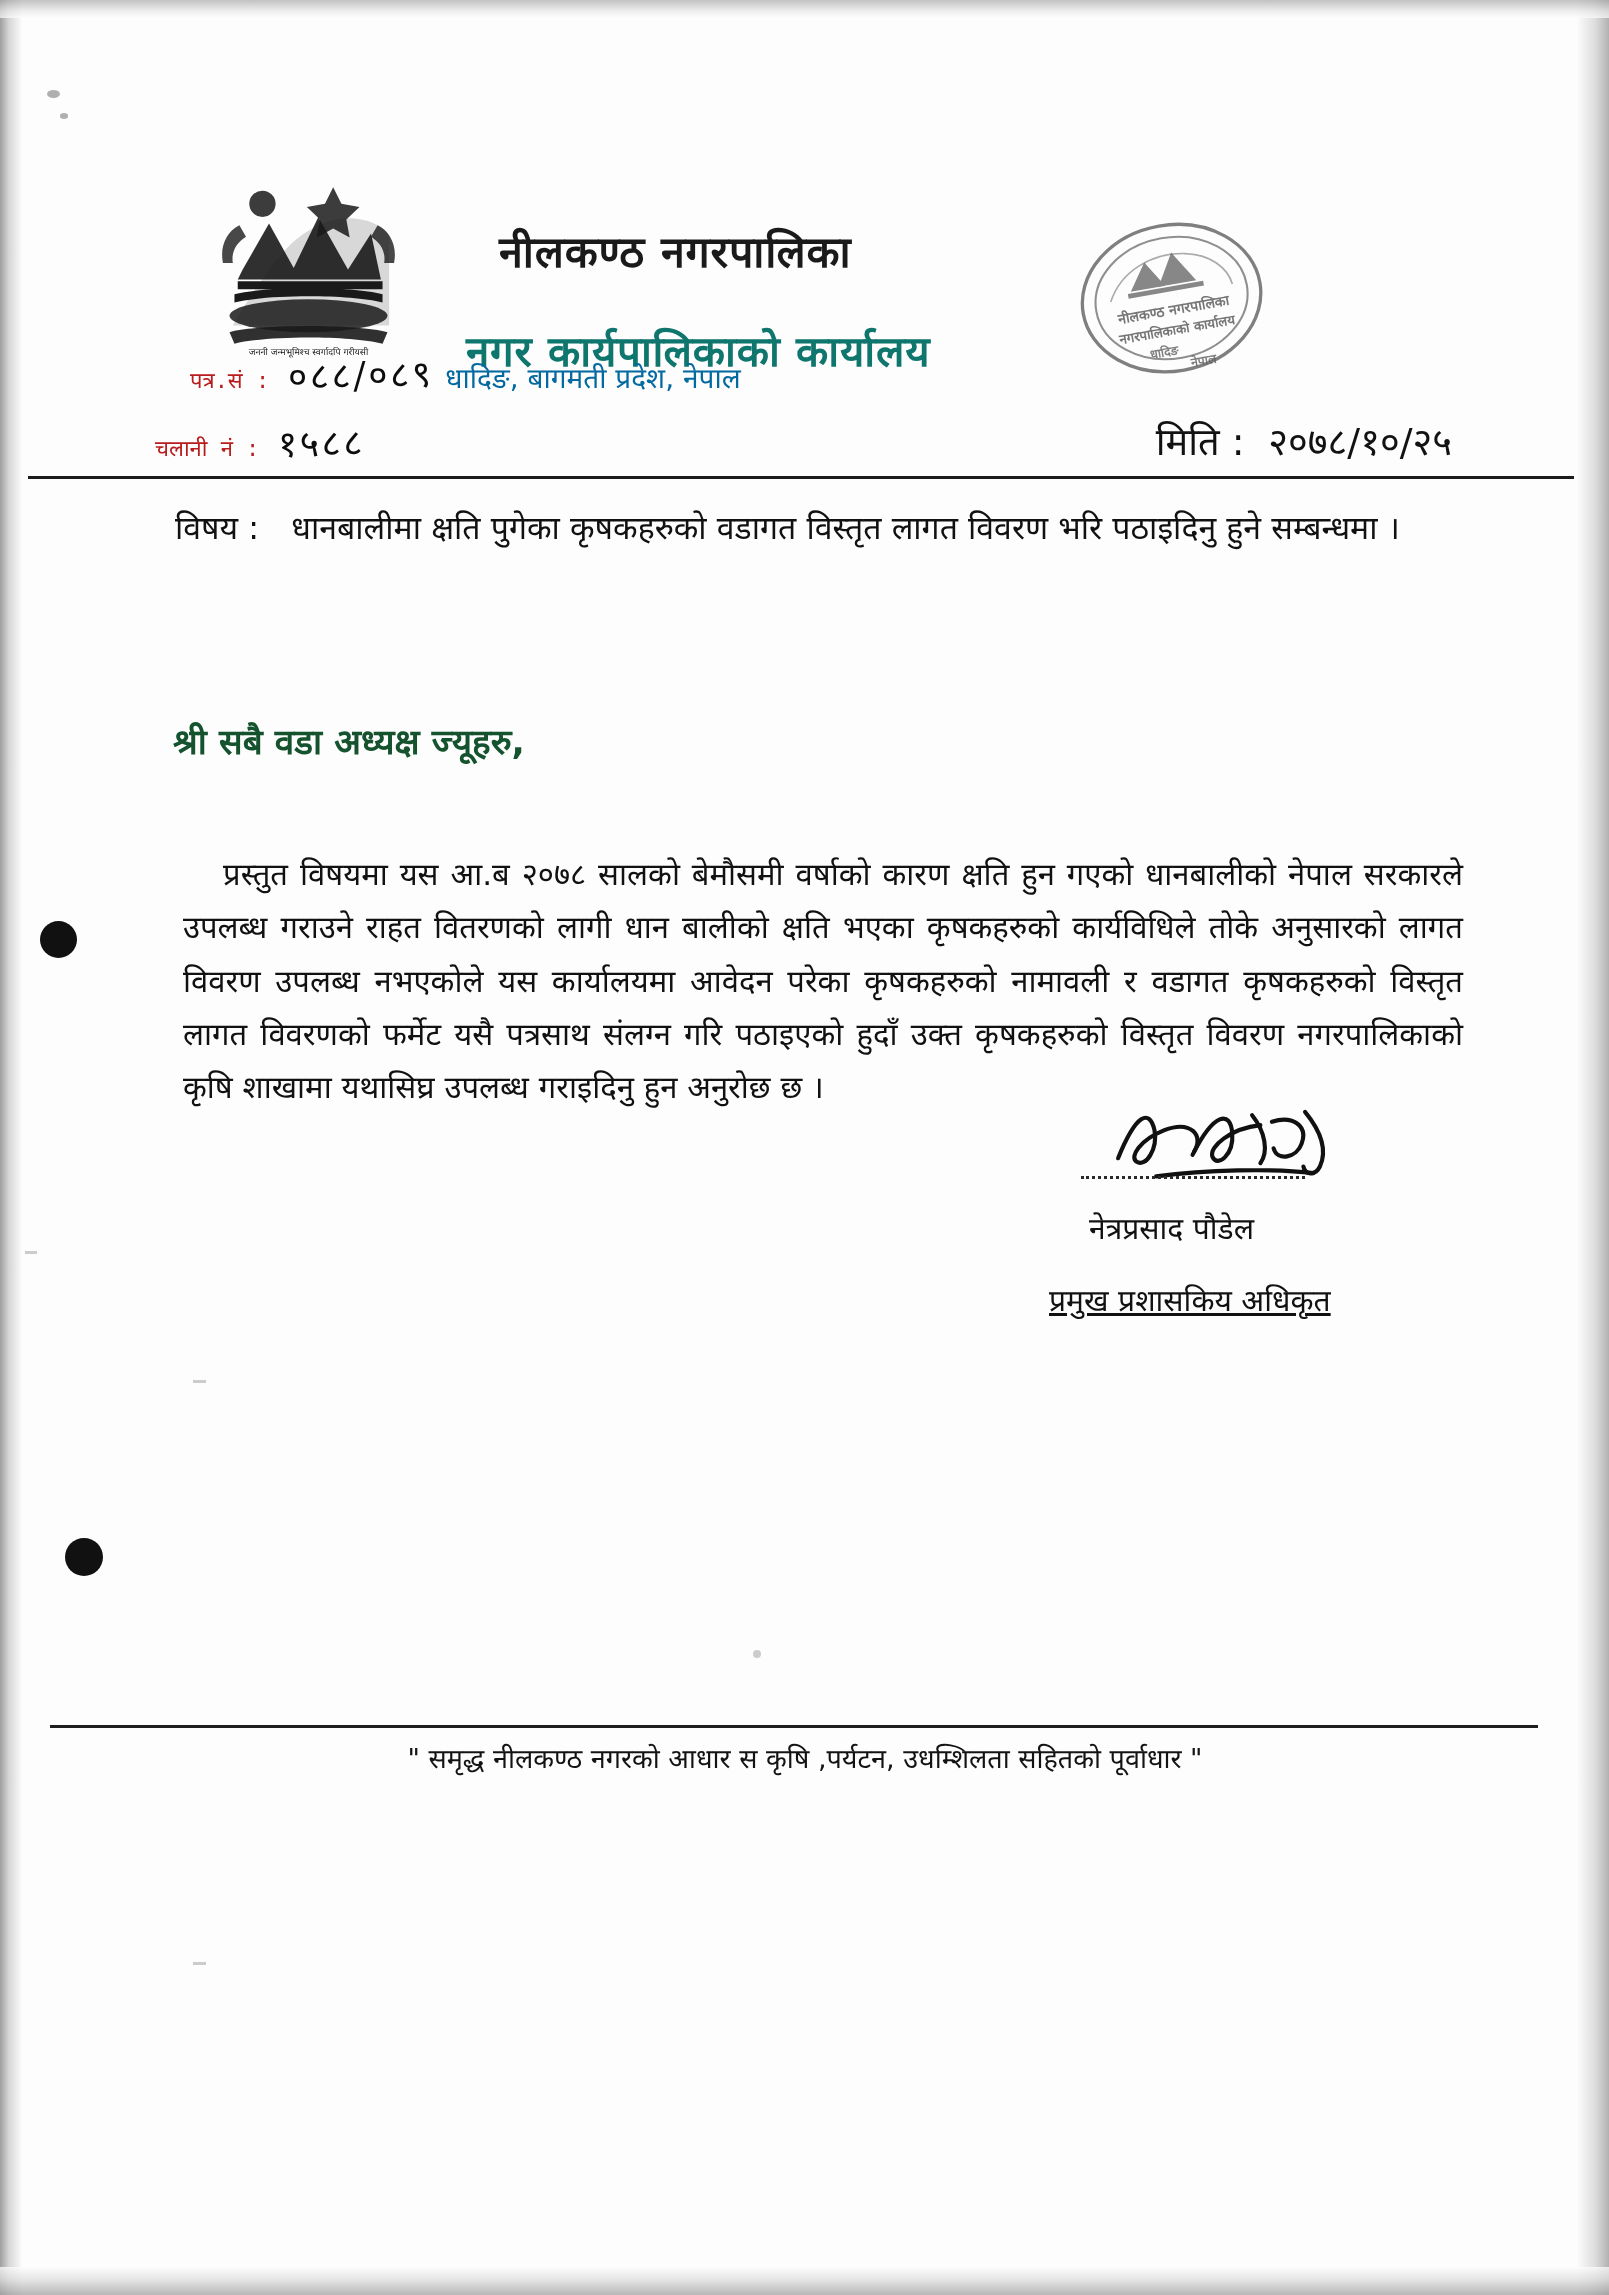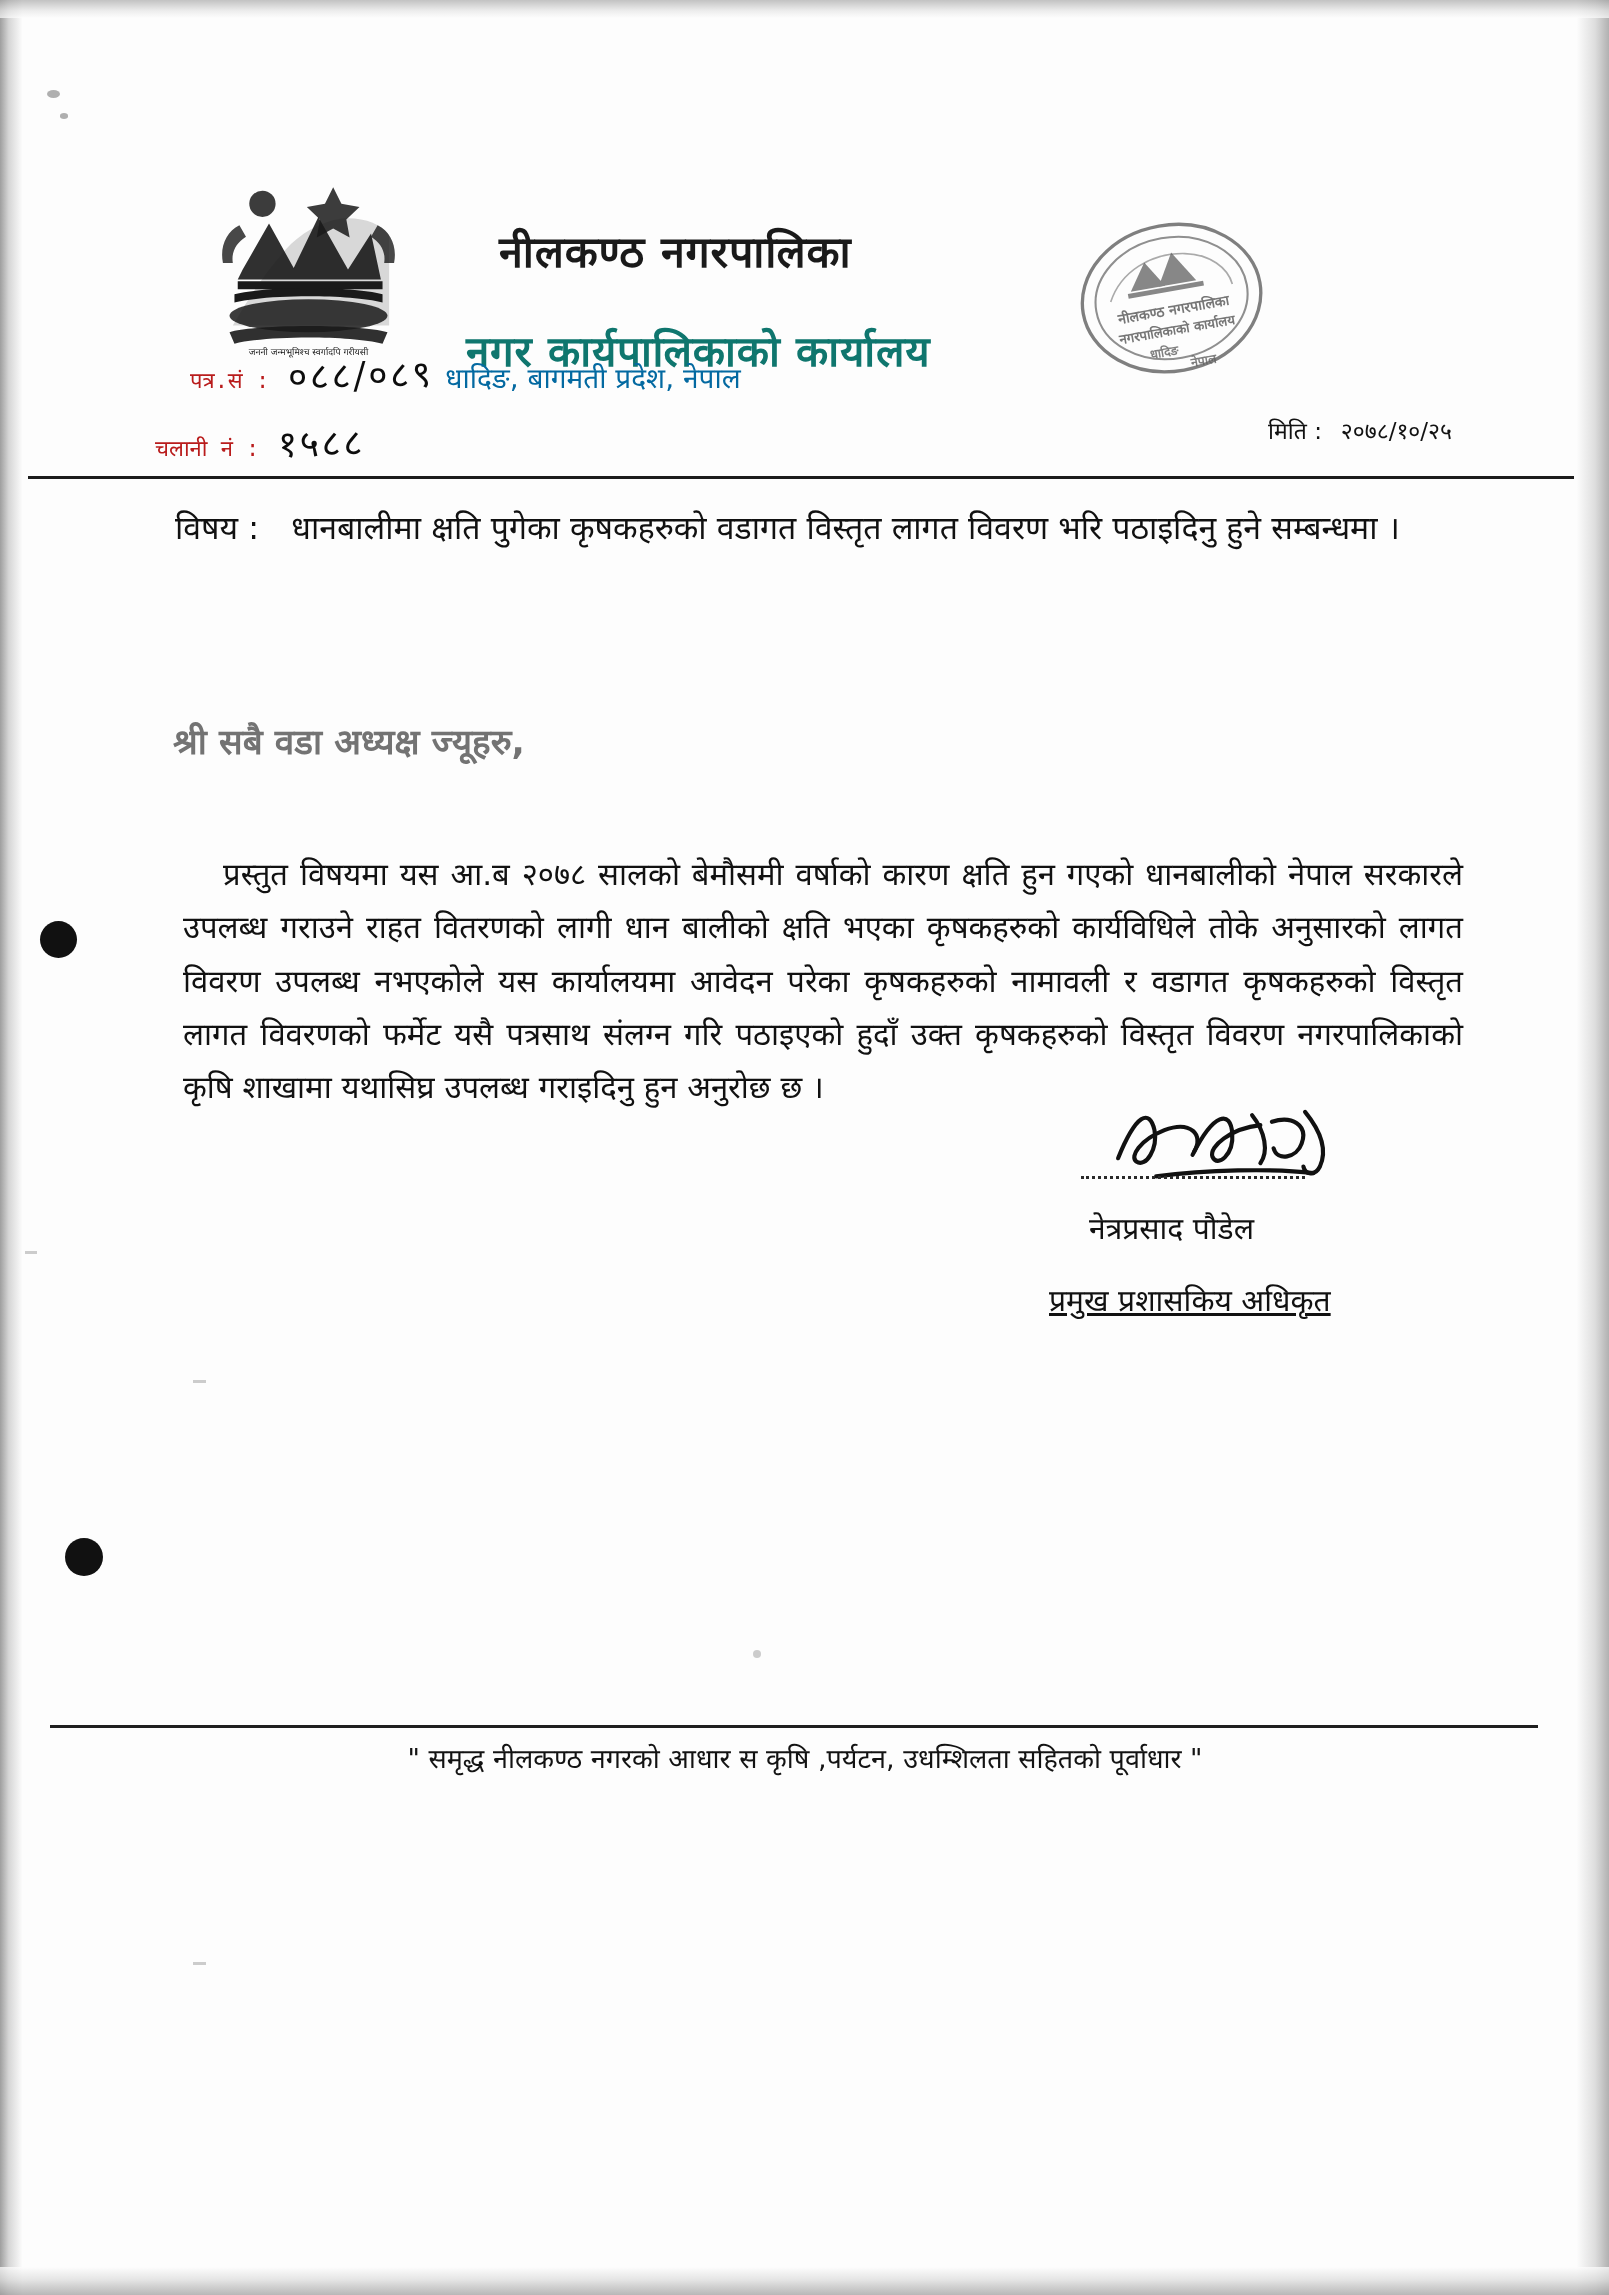--- a/index.html
+++ b/index.html
@@ -136,21 +136,21 @@
     left: 155px;
     top: 416px;
     width: 1330px;
     height: 58px;
   }
   .date-right {
     position: absolute;
     right: 158px;
     top: 414px;
     font-family: "DejaVu Sans", sans-serif;
-    font-size: 23px;
+    font-size: 38px;
     color: #121212;
     white-space: nowrap;
   }
   .rule {
     position: absolute;
     left: 28px;
     top: 476px;
     width: 1546px;
     height: 3.3px;
     background: #1c1c1c;
@@ -166,21 +166,21 @@
     line-height: 1.55;
     color: #111;
   }
   .recipient-title {
     position: absolute;
     left: 173px;
     top: 717px;
     font-family: "DejaVu Sans", sans-serif;
     font-size: 35px;
     font-weight: 700;
-    color: #737373;
+    color: #14532d;
   }
   .recipient-sub {
     position: absolute;
     left: 173px;
     top: 780px;
     font-family: "DejaVu Sans", sans-serif;
     font-size: 32px;
     color: #111;
   }
   .body-text {

